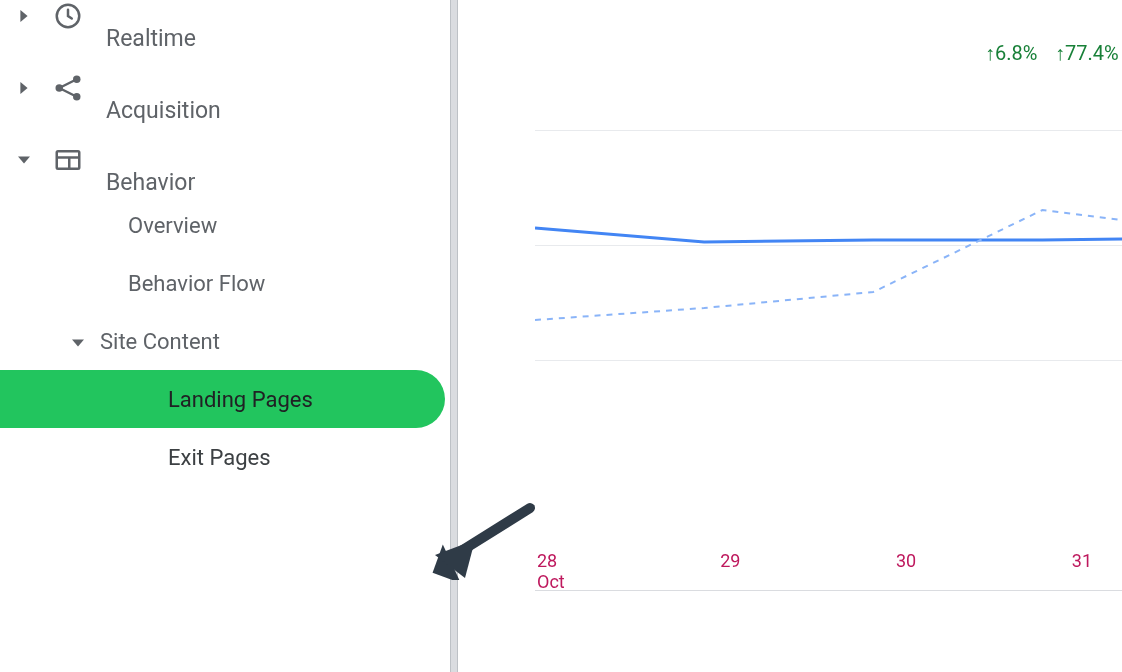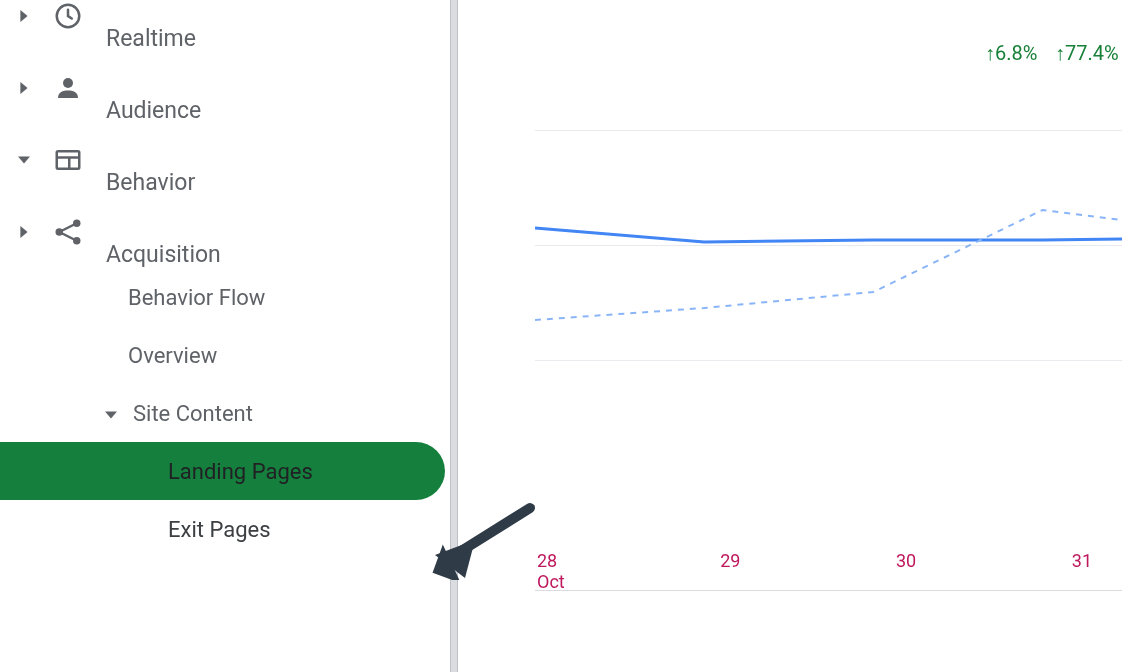--- a/index.html
+++ b/index.html
@@ -53,37 +53,37 @@
       color: #5f6368;
       padding-left: 128px;
       cursor: pointer;
     }
     .sub-group-header {
       display: flex;
       align-items: center;
       height: 58px;
       font-size: 22px;
       color: #5f6368;
-      padding-left: 105px;
+      padding-left: 72px;
       cursor: pointer;
     }
     .sub-group-header .chevron-small {
       width: 28px;
     }
     .sub-sub-item {
       display: flex;
       align-items: center;
       height: 58px;
       font-size: 22px;
       color: #3c4043;
       padding-left: 168px;
       cursor: pointer;
     }
     .sub-sub-item.selected {
-      background: #15803d;
+      background: #22c55e;
       border-radius: 0 30px 30px 0;
       width: 445px;
       color: #202124;
       font-weight: 400;
     }
     .divider-vertical {
       position: absolute;
       left: 450px;
       top: 0;
       width: 8px;
@@ -184,74 +184,60 @@
     </span>
     <span class="icon-slot">
       <svg width="30" height="30" viewBox="0 0 24 24">
           <circle cx="12" cy="12" r="9" fill="none" stroke="#5f6368" stroke-width="2"></circle>
           <path d="M12 7 L12 12 L15 14" fill="none" stroke="#5f6368" stroke-width="2" stroke-linecap="round"></path>
         </svg>
     </span>
     <span class="label">Realtime</span>
   </div>
 
-  <div class="nav-item">
-    <span class="chevron">
-      <svg width="12" height="12" viewBox="0 0 10 10">
-          <path d="M2 0 L8 5 L2 10 Z" fill="#5f6368"></path>
-        </svg>
-    </span>
-    <span class="icon-slot">
-      <svg width="30" height="30" viewBox="0 0 24 24">
-          <circle cx="12" cy="8" r="4" fill="#5f6368"></circle>
-          <path d="M4 20 C4 15 8 14 12 14 C16 14 20 15 20 20 Z" fill="#5f6368"></path>
-        </svg>
-    </span>
-    <span class="label">Audience</span>
-  </div>
-
-  <div class="nav-item">
-    <span class="chevron">
-      <svg width="12" height="12" viewBox="0 0 10 10">
-          <path d="M0 2 L5 8 L10 2 Z" fill="#5f6368"></path>
-        </svg>
-    </span>
-    <span class="icon-slot">
-      <svg width="30" height="30" viewBox="0 0 24 24">
-          <rect x="3" y="5" width="18" height="14" rx="1" fill="none" stroke="#5f6368" stroke-width="2"></rect>
-          <line x1="3" y1="10" x2="21" y2="10" stroke="#5f6368" stroke-width="2"></line>
-          <line x1="13" y1="10" x2="13" y2="19" stroke="#5f6368" stroke-width="2"></line>
-        </svg>
-    </span>
-    <span class="label">Behavior</span>
-  </div>
 
   <div class="nav-item">
     <span class="chevron">
       <svg width="12" height="12" viewBox="0 0 10 10">
           <path d="M2 0 L8 5 L2 10 Z" fill="#5f6368"></path>
         </svg>
     </span>
     <span class="icon-slot">
       <svg width="30" height="30" viewBox="0 0 24 24">
           <circle cx="5" cy="12" r="3" fill="#5f6368"></circle>
           <circle cx="19" cy="5" r="3" fill="#5f6368"></circle>
           <circle cx="19" cy="19" r="3" fill="#5f6368"></circle>
           <path d="M7 11 L17 6 M7 13 L17 18" stroke="#5f6368" stroke-width="2"></path>
         </svg>
     </span>
     <span class="label">Acquisition</span>
   </div>
 
+  <div class="nav-item">
+    <span class="chevron">
+      <svg width="12" height="12" viewBox="0 0 10 10">
+          <path d="M0 2 L5 8 L10 2 Z" fill="#5f6368"></path>
+        </svg>
+    </span>
+    <span class="icon-slot">
+      <svg width="30" height="30" viewBox="0 0 24 24">
+          <rect x="3" y="5" width="18" height="14" rx="1" fill="none" stroke="#5f6368" stroke-width="2"></rect>
+          <line x1="3" y1="10" x2="21" y2="10" stroke="#5f6368" stroke-width="2"></line>
+          <line x1="13" y1="10" x2="13" y2="19" stroke="#5f6368" stroke-width="2"></line>
+        </svg>
+    </span>
+    <span class="label">Behavior</span>
+  </div>
+
+  <div class="sub-item">
+    <span>Overview</span>
+  </div>
+
   <div class="sub-item">
     <span>Behavior Flow</span>
-  </div>
-
-  <div class="sub-item">
-    <span>Overview</span>
   </div>
 
   <div class="sub-group-header">
     <span class="chevron-small">
       <svg width="12" height="12" viewBox="0 0 10 10">
           <path d="M0 2 L5 8 L10 2 Z" fill="#5f6368"></path>
         </svg>
     </span>
     <span>Site Content</span>
   </div>

